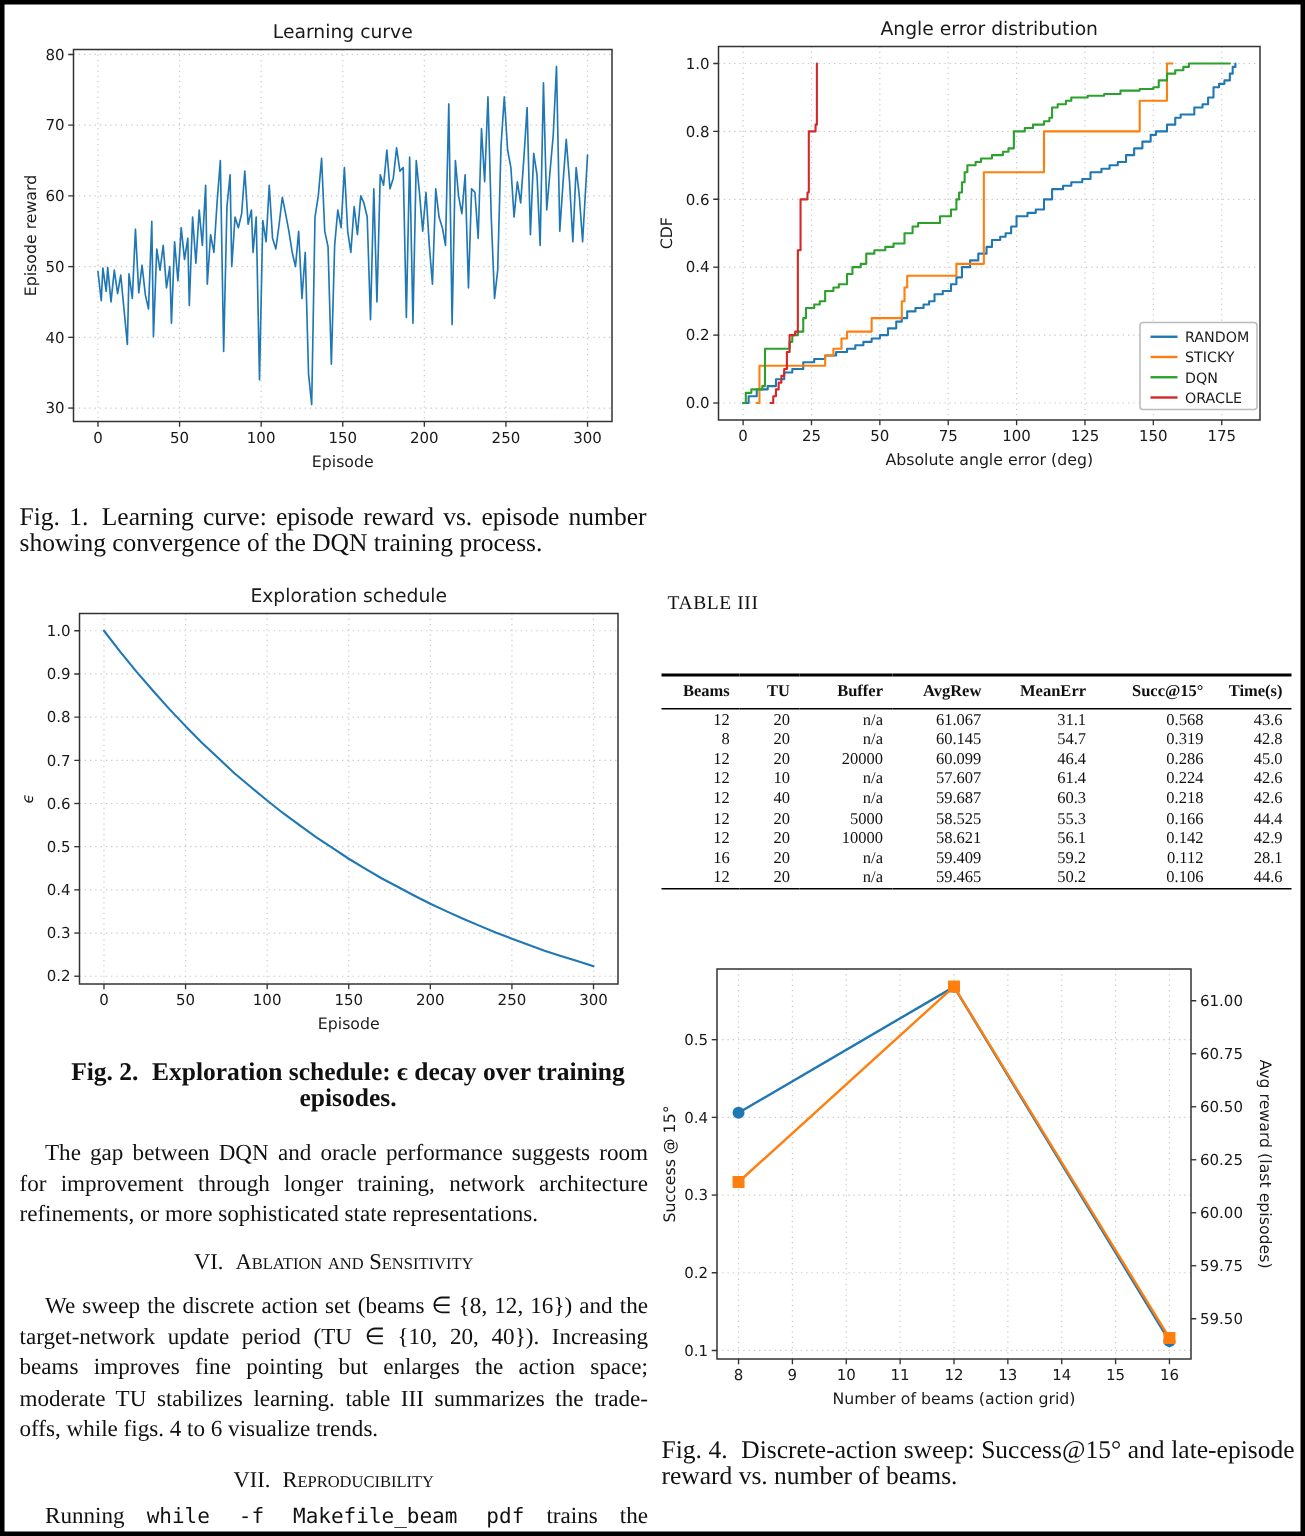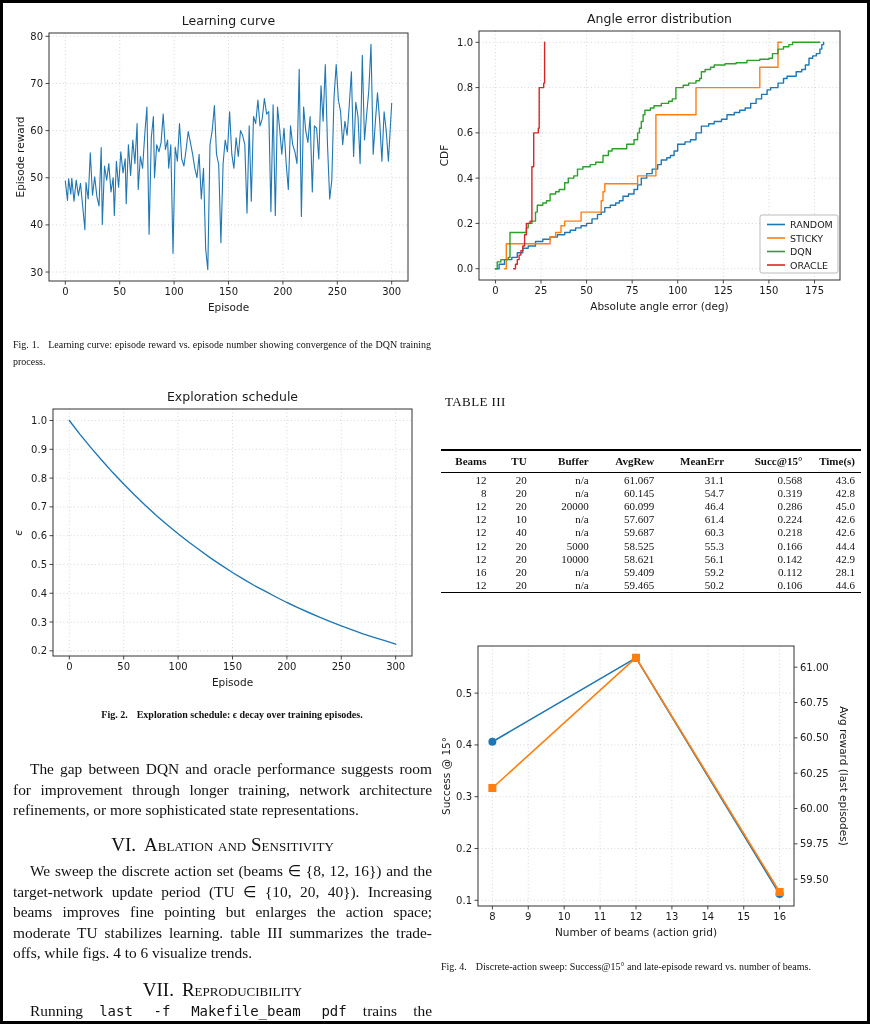--- a/index.html
+++ b/index.html
@@ -10,27 +10,27 @@
   svg text{font-family:"DejaVu Sans",sans-serif;fill:#1a1a1a;}
   svg .ticklabel{font-size:10px;}
   svg .title{font-size:12.5px;}
   svg .axlabel{font-size:10.5px;}
   svg .legendtext{font-size:9.5px;}
   svg .grid{stroke:#c9c9c9;stroke-width:0.8;stroke-dasharray:0.9 2.6;fill:none;}
   svg .framebox{fill:none;stroke:#333;stroke-width:1;}
   svg .tick{stroke:#333;stroke-width:0.9;}
   svg .legendbox{fill:#fff;stroke:#bbb;stroke-width:1;}
   
-  .caption{font-size:10px;line-height:16.5px;text-align:justify;margin:0;}
+  .caption{font-size:17px;line-height:16.5px;text-align:justify;margin:0;}
   .caption .cap-label{margin-right:9px;}
   .caption.centered{text-align:center;}
   .body-para{font-size:15.4px;line-height:20.5px;text-align:justify;text-indent:17px;margin:0;}
   .body-para.last-line-justified{text-align-last:justify;}
   .mono{font-family:"DejaVu Sans Mono","Liberation Mono",monospace;font-size:14px;}
-  .sec-heading{font-size:19px;font-weight:normal;text-align:center;margin:0;}
+  .sec-heading{font-size:15px;font-weight:normal;text-align:center;margin:0;}
   .sc{font-variant:small-caps;}
   .sec-heading .num{margin-right:8px;}
   
   .tbl-title{font-size:13px;text-align:left;margin:4px;letter-spacing:0.4px;}
   .tbl-subtitle{font-size:12.6px;text-align:center;margin:2px auto 0;width:412px;line-height:16.5px;}
   table.ieee{border-collapse:collapse;width:420px;font-size:11px;
              border-top:2px solid #000;border-bottom:1.5px solid #000;}
   table.ieee thead tr{border-bottom:1.2px solid #000;}
   table.ieee th{font-weight:bold;padding:4px 6px 5px 0;text-align:right;}
   table.ieee td{padding:0.6px 6px 0.6px 0;text-align:right;white-space:nowrap;}
@@ -166,21 +166,21 @@
     <span class="num">VI.</span><span class="sc">Ablation and Sensitivity</span>
   </h2>
 
   <p class="body-para abs" style="left:10px;top:858px;width:419px;">We sweep the discrete action set (beams ∈ {8, 12, 16}) and the target-network update period (TU ∈ {10, 20, 40}). Increasing beams improves fine pointing but enlarges the action space; moderate TU stabilizes learning. table III summarizes the trade-offs, while figs. 4 to 6 visualize trends.</p>
 
   <h2 class="sec-heading abs" style="left:10px;top:976px;width:419px;">
     <span class="num">VII.</span><span class="sc">Reproducibility</span>
   </h2>
 
   <p class="body-para last-line-justified abs" style="left:10px;top:998px;width:419px;">
-    <span>Running </span><span class="mono">last -f Makefile_beam pdf</span><span> trains the</span>
+    <span>Running </span><span class="mono">while -f Makefile_beam pdf</span><span> trains the</span>
   </p>
 
   <figure class="abs" style="left:435px;top:9px;margin:0;">
     <svg width="424" height="310">
         <line x1="57.40909090909091" x2="57.40909090909091" y1="19" y2="268" class="grid"></line>
         <line x1="102.98989898989899" x2="102.98989898989899" y1="19" y2="268" class="grid"></line>
         <line x1="148.57070707070704" x2="148.57070707070704" y1="19" y2="268" class="grid"></line>
         <line x1="194.15151515151516" x2="194.15151515151516" y1="19" y2="268" class="grid"></line>
         <line x1="239.73232323232324" x2="239.73232323232324" y1="19" y2="268" class="grid"></line>
         <line x1="285.3131313131313" x2="285.3131313131313" y1="19" y2="268" class="grid"></line>

